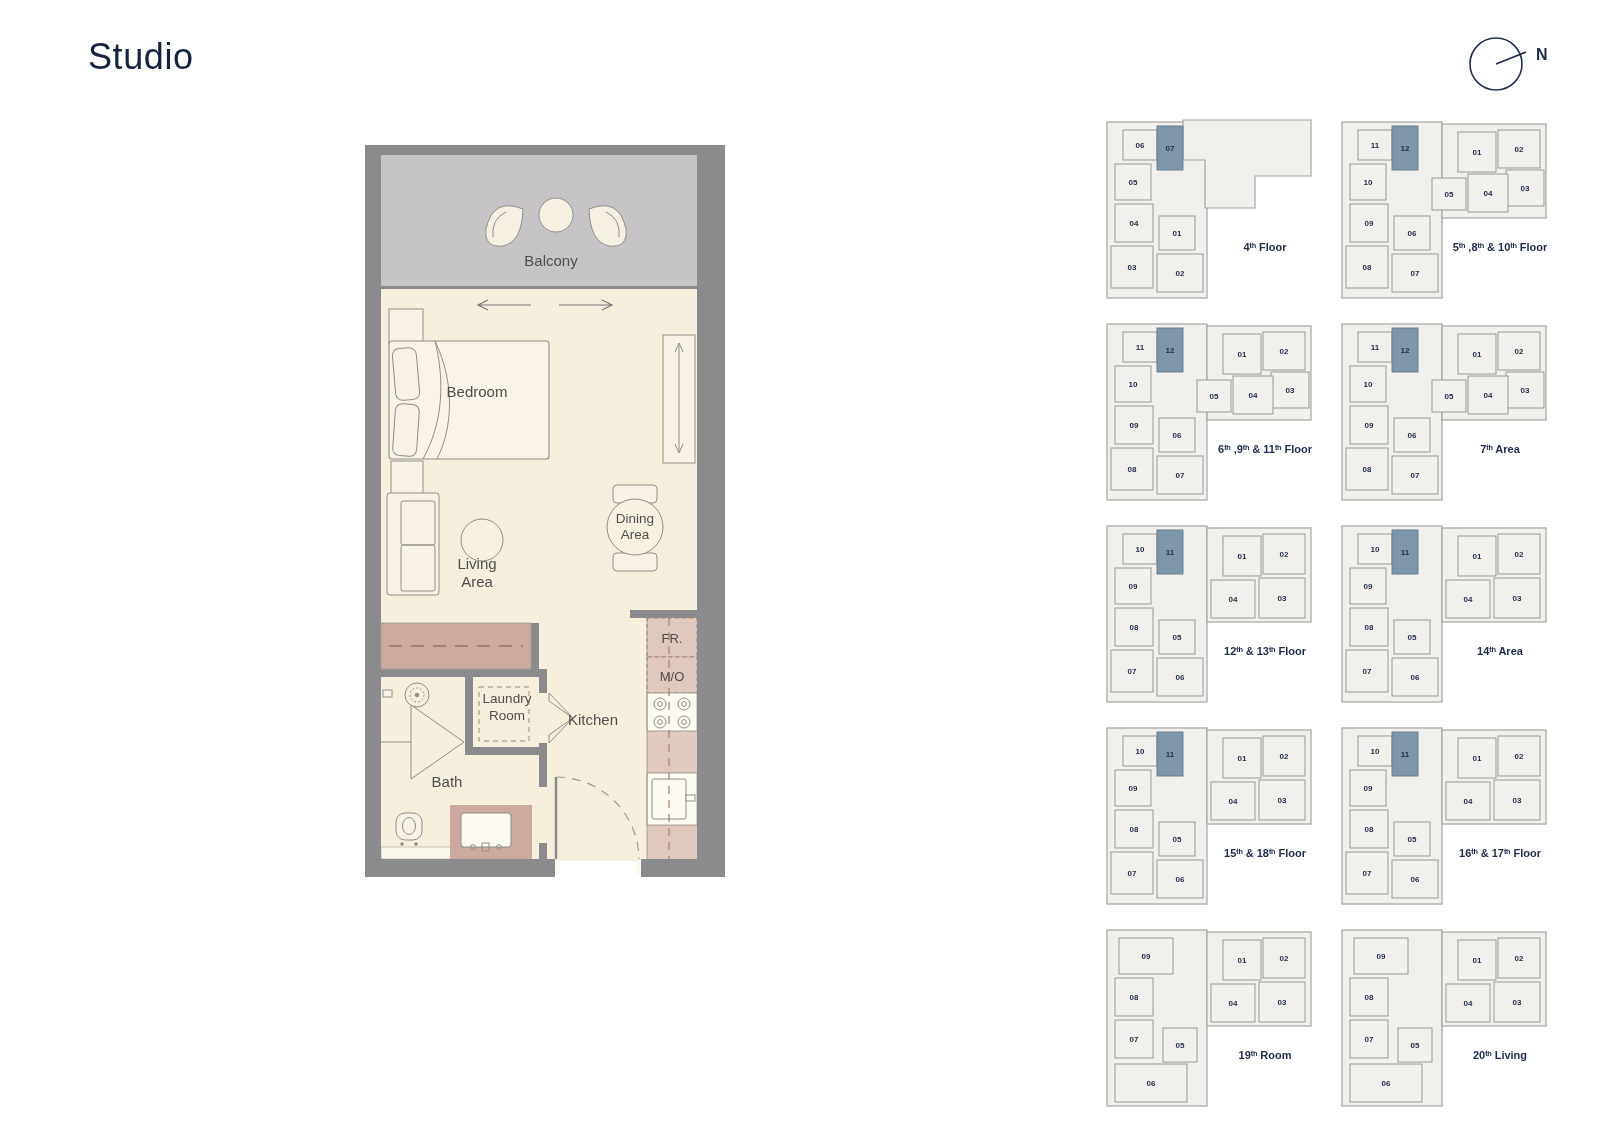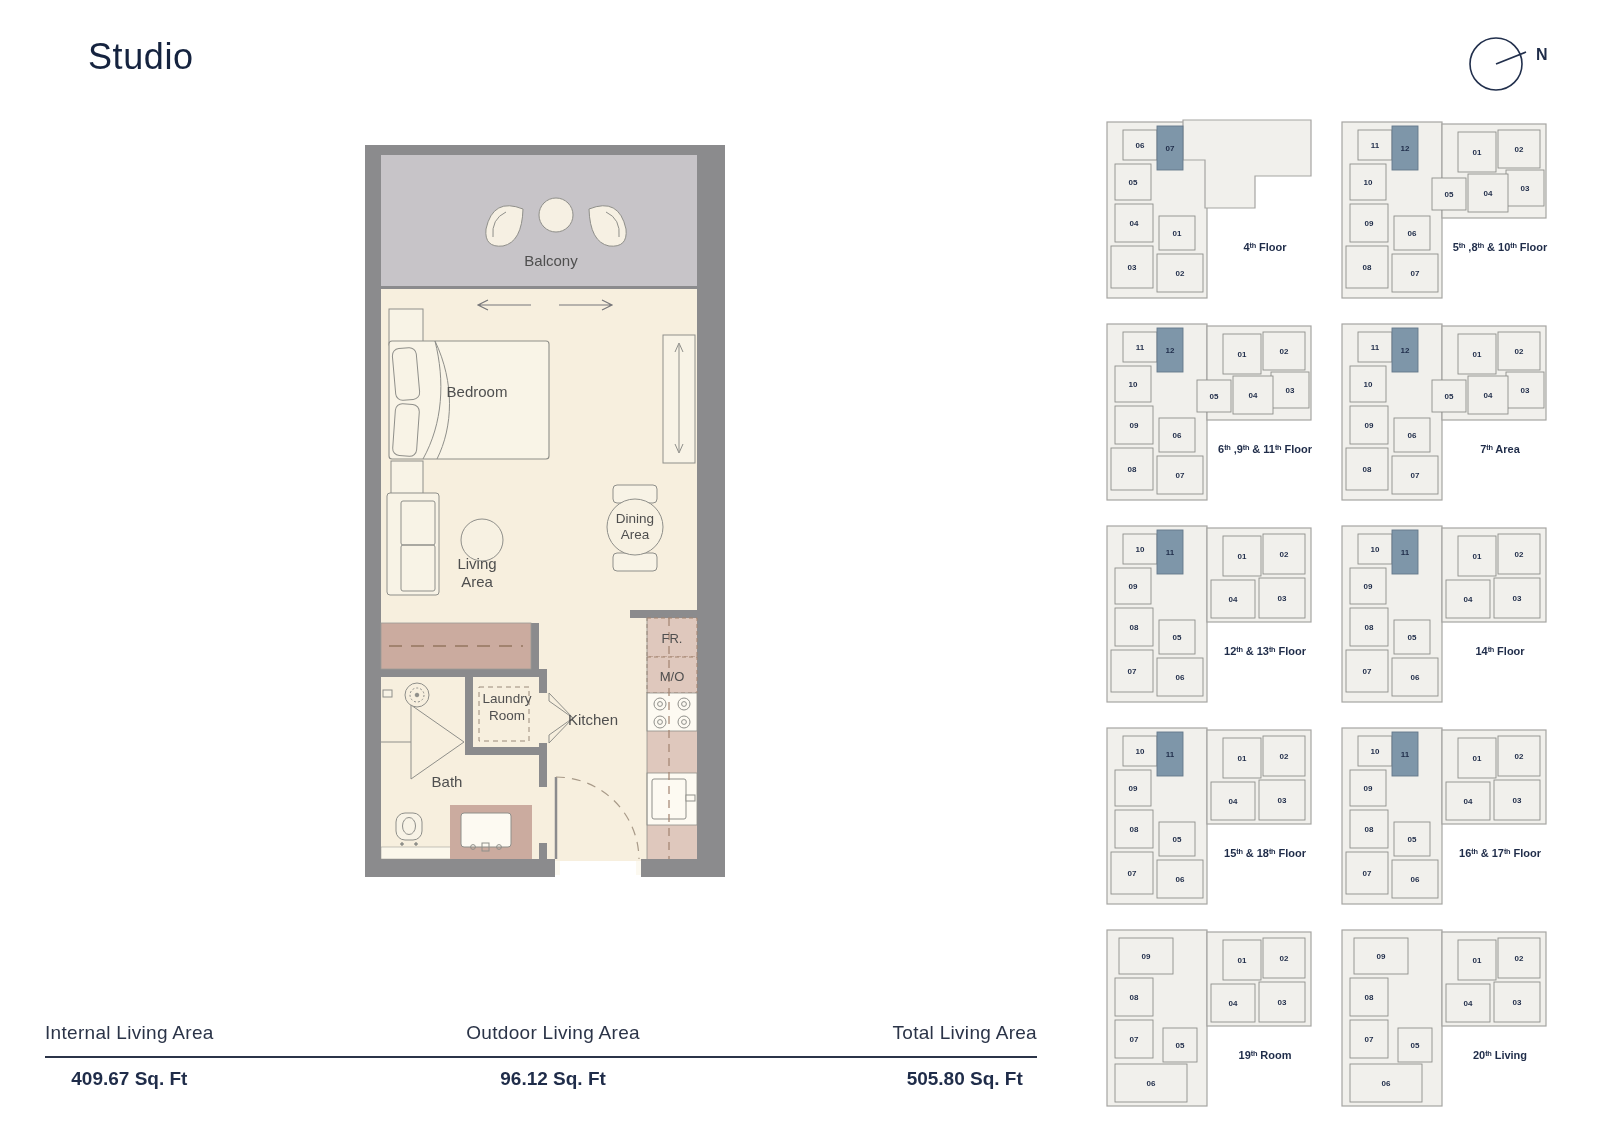--- a/index.html
+++ b/index.html
@@ -491,21 +491,21 @@
           </g>
           <g>
             <rect x="126" y="60" width="44" height="38" fill="#f1f0ec" stroke="#8f8f8c" stroke-width="0.9"></rect>
             <text x="148" y="82" text-anchor="middle" font-size="8" fill="#1f2c49">04</text>
           </g>
           <g>
             <rect x="174" y="58" width="46" height="40" fill="#f1f0ec" stroke="#8f8f8c" stroke-width="0.9"></rect>
             <text x="197" y="81" text-anchor="middle" font-size="8" fill="#1f2c49">03</text>
           </g>
         </svg>
-        <div class="kp-label">14ᵗʰ Floor</div>
+        <div class="kp-label">14ᵗʰ Area</div>
       </div>
       <div class="kp-cell">
         <svg viewBox="0 0 230 190" width="230" height="190">
           <g fill="#f1f0ec" stroke="#a6a5a2" stroke-width="1.2">
             <rect x="22" y="6" width="100" height="176"></rect>
             <rect x="122" y="8" width="104" height="94"></rect>
           </g>
           <g>
             <rect x="38" y="14" width="34" height="30" fill="#f1f0ec" stroke="#8f8f8c" stroke-width="0.9"></rect>
             <text x="55" y="32" text-anchor="middle" font-size="8" fill="#1f2c49">10</text>
@@ -691,31 +691,14 @@
           </g>
           <g>
             <rect x="174" y="58" width="46" height="40" fill="#f1f0ec" stroke="#8f8f8c" stroke-width="0.9"></rect>
             <text x="197" y="81" text-anchor="middle" font-size="8" fill="#1f2c49">03</text>
           </g>
         </svg>
         <div class="kp-label">20ᵗʰ Living</div>
       </div>
     </div>
 
-  <div class="stats">
-    <div class="stats-row">
-      <div class="stat-col">
-        <div class="stat-label">Internal Living Area</div>
-        <div class="stat-value">409.67 Sq. Ft</div>
-      </div>
-      <div class="stat-col">
-        <div class="stat-label">Outdoor Living Area</div>
-        <div class="stat-value">96.12 Sq. Ft</div>
-      </div>
-      <div class="stat-col">
-        <div class="stat-label">Total Living Area</div>
-        <div class="stat-value">505.80 Sq. Ft</div>
-      </div>
-    </div>
-    <div class="stats-line"></div>
-  </div>
 
 </div>
 
 </body></html>

